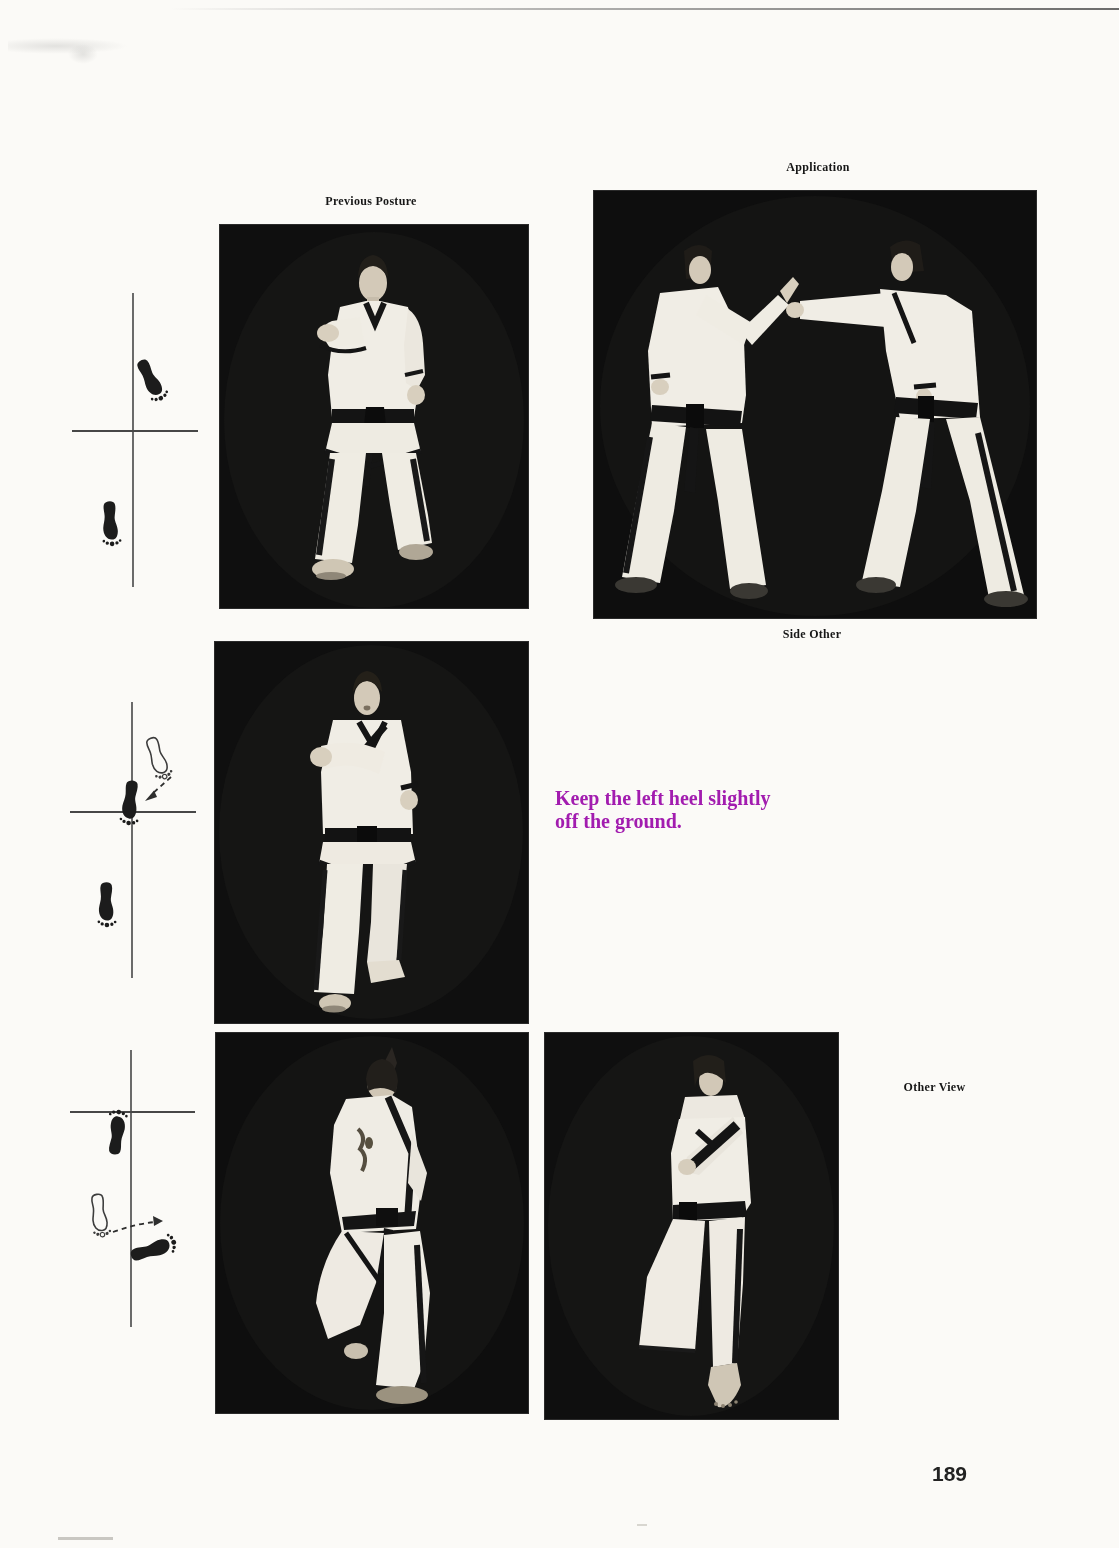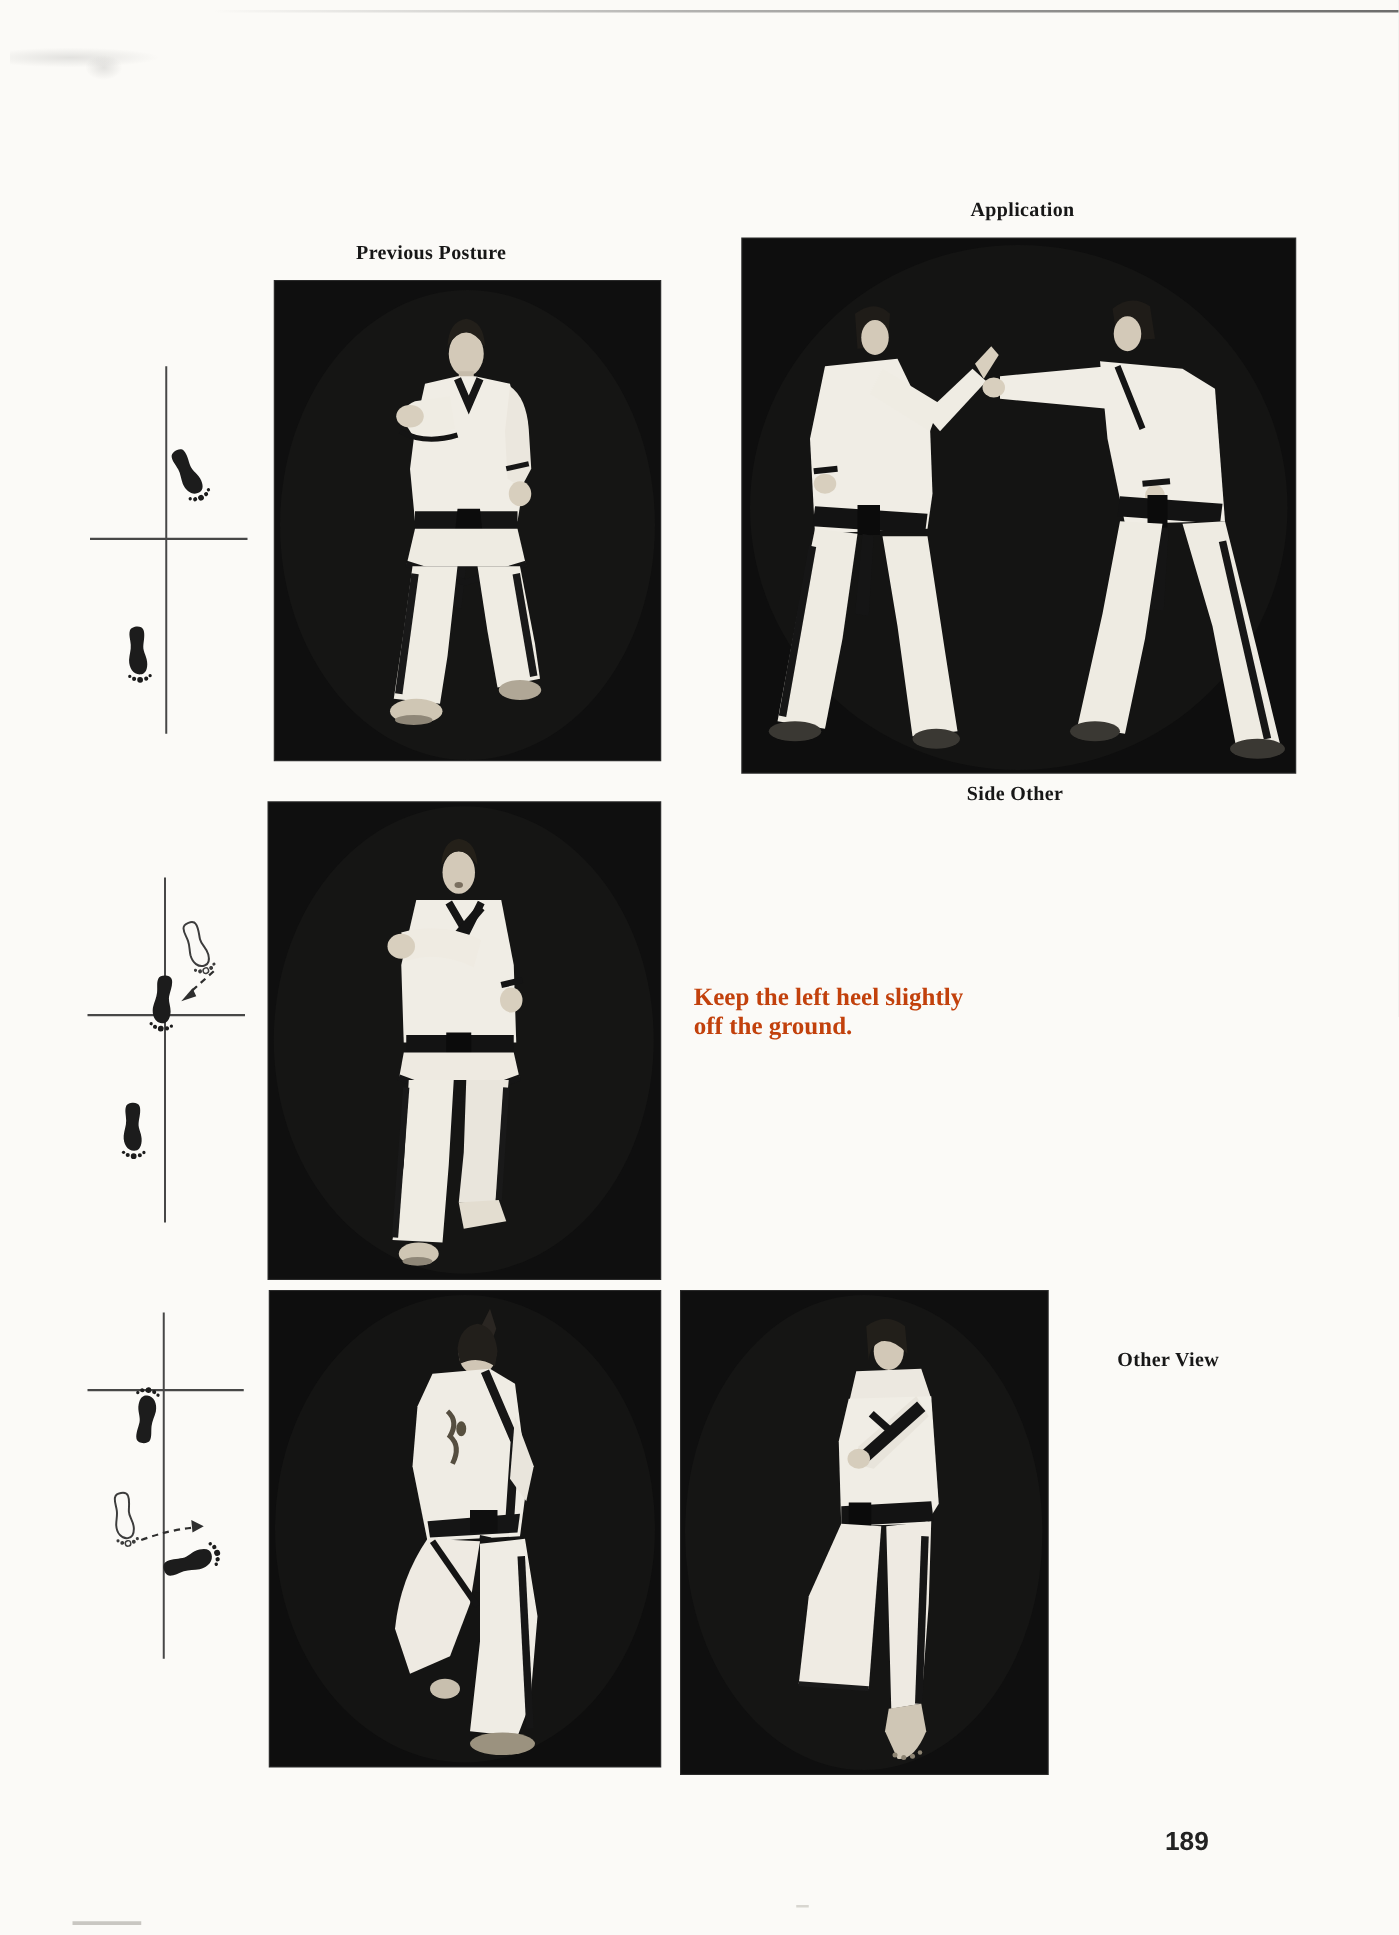--- a/index.html
+++ b/index.html
@@ -8,38 +8,38 @@
     width:1119px;height:1548px;
     background:#fbfaf7;
     overflow:hidden;
     font-family:"Liberation Serif","DejaVu Serif",serif;
     color:#1b1b1b;
     margin:0 auto;
   }
   .caption{
     position:absolute;
     font-weight:bold;
-    font-size:16px;
+    font-size:12px;
     letter-spacing:.3px;
     color:#171717;
     text-align:center;
     white-space:nowrap;
   }
   .photo{
     position:absolute;
     background:#0f0f0f;
     box-shadow:0 0 0 1px #2a2a2a;
   }
   .photo svg{display:block;width:100%;height:100%;}
   .instruction{
     position:absolute;
     font-weight:bold;
     font-size:20px;
     line-height:23px;
-    color:#c2410c;
+    color:#a21caf;
   }
   .page-number{
     position:absolute;
     font-family:"Liberation Sans","DejaVu Sans",sans-serif;
     font-weight:bold;
     font-size:21px;
     color:#222;
   }
   .diagram{position:absolute;}
   .artifact{position:absolute;pointer-events:none;}
@@ -69,21 +69,21 @@
 </svg>
 
 <div class="page">
 
   <div class="artifact" style="left:170px;top:8px;width:949px;height:2px;background:linear-gradient(to right, rgba(120,120,120,0), rgba(90,90,90,.45) 40%, rgba(60,60,60,.75));"></div>
   <div class="artifact" style="left:8px;top:38px;width:120px;height:16px;background:radial-gradient(ellipse at 40% 50%, rgba(180,180,178,.35), rgba(180,180,178,0) 70%);"></div>
   <div class="artifact" style="left:68px;top:44px;width:30px;height:20px;background:radial-gradient(ellipse, rgba(170,170,168,.3), rgba(170,170,168,0) 70%);"></div>
   <div class="artifact" style="left:58px;top:1537px;width:55px;height:3px;background:#c9c7c2;"></div>
   <div class="artifact" style="left:637px;top:1524px;width:10px;height:2px;background:#d8d6d0;"></div>
 
-  <div class="caption" style="left:260px;top:194px;width:170px;">Previous Posture</div>
+  <div class="caption" style="left:286px;top:194px;width:170px;">Previous Posture</div>
   <div class="caption" style="left:753px;top:160px;width:130px;">Application</div>
   <div class="caption" style="left:757px;top:627px;width:110px;">Side Other</div>
   <div class="caption" style="left:872px;top:1080px;width:125px;">Other View</div>
 
   <div class="instruction" style="left:555px;top:787px;">
     <div>Keep the left heel slightly</div>
     <div>off the ground.</div>
   </div>
 
   <div class="page-number" style="left:932px;top:1462px;">189</div>

